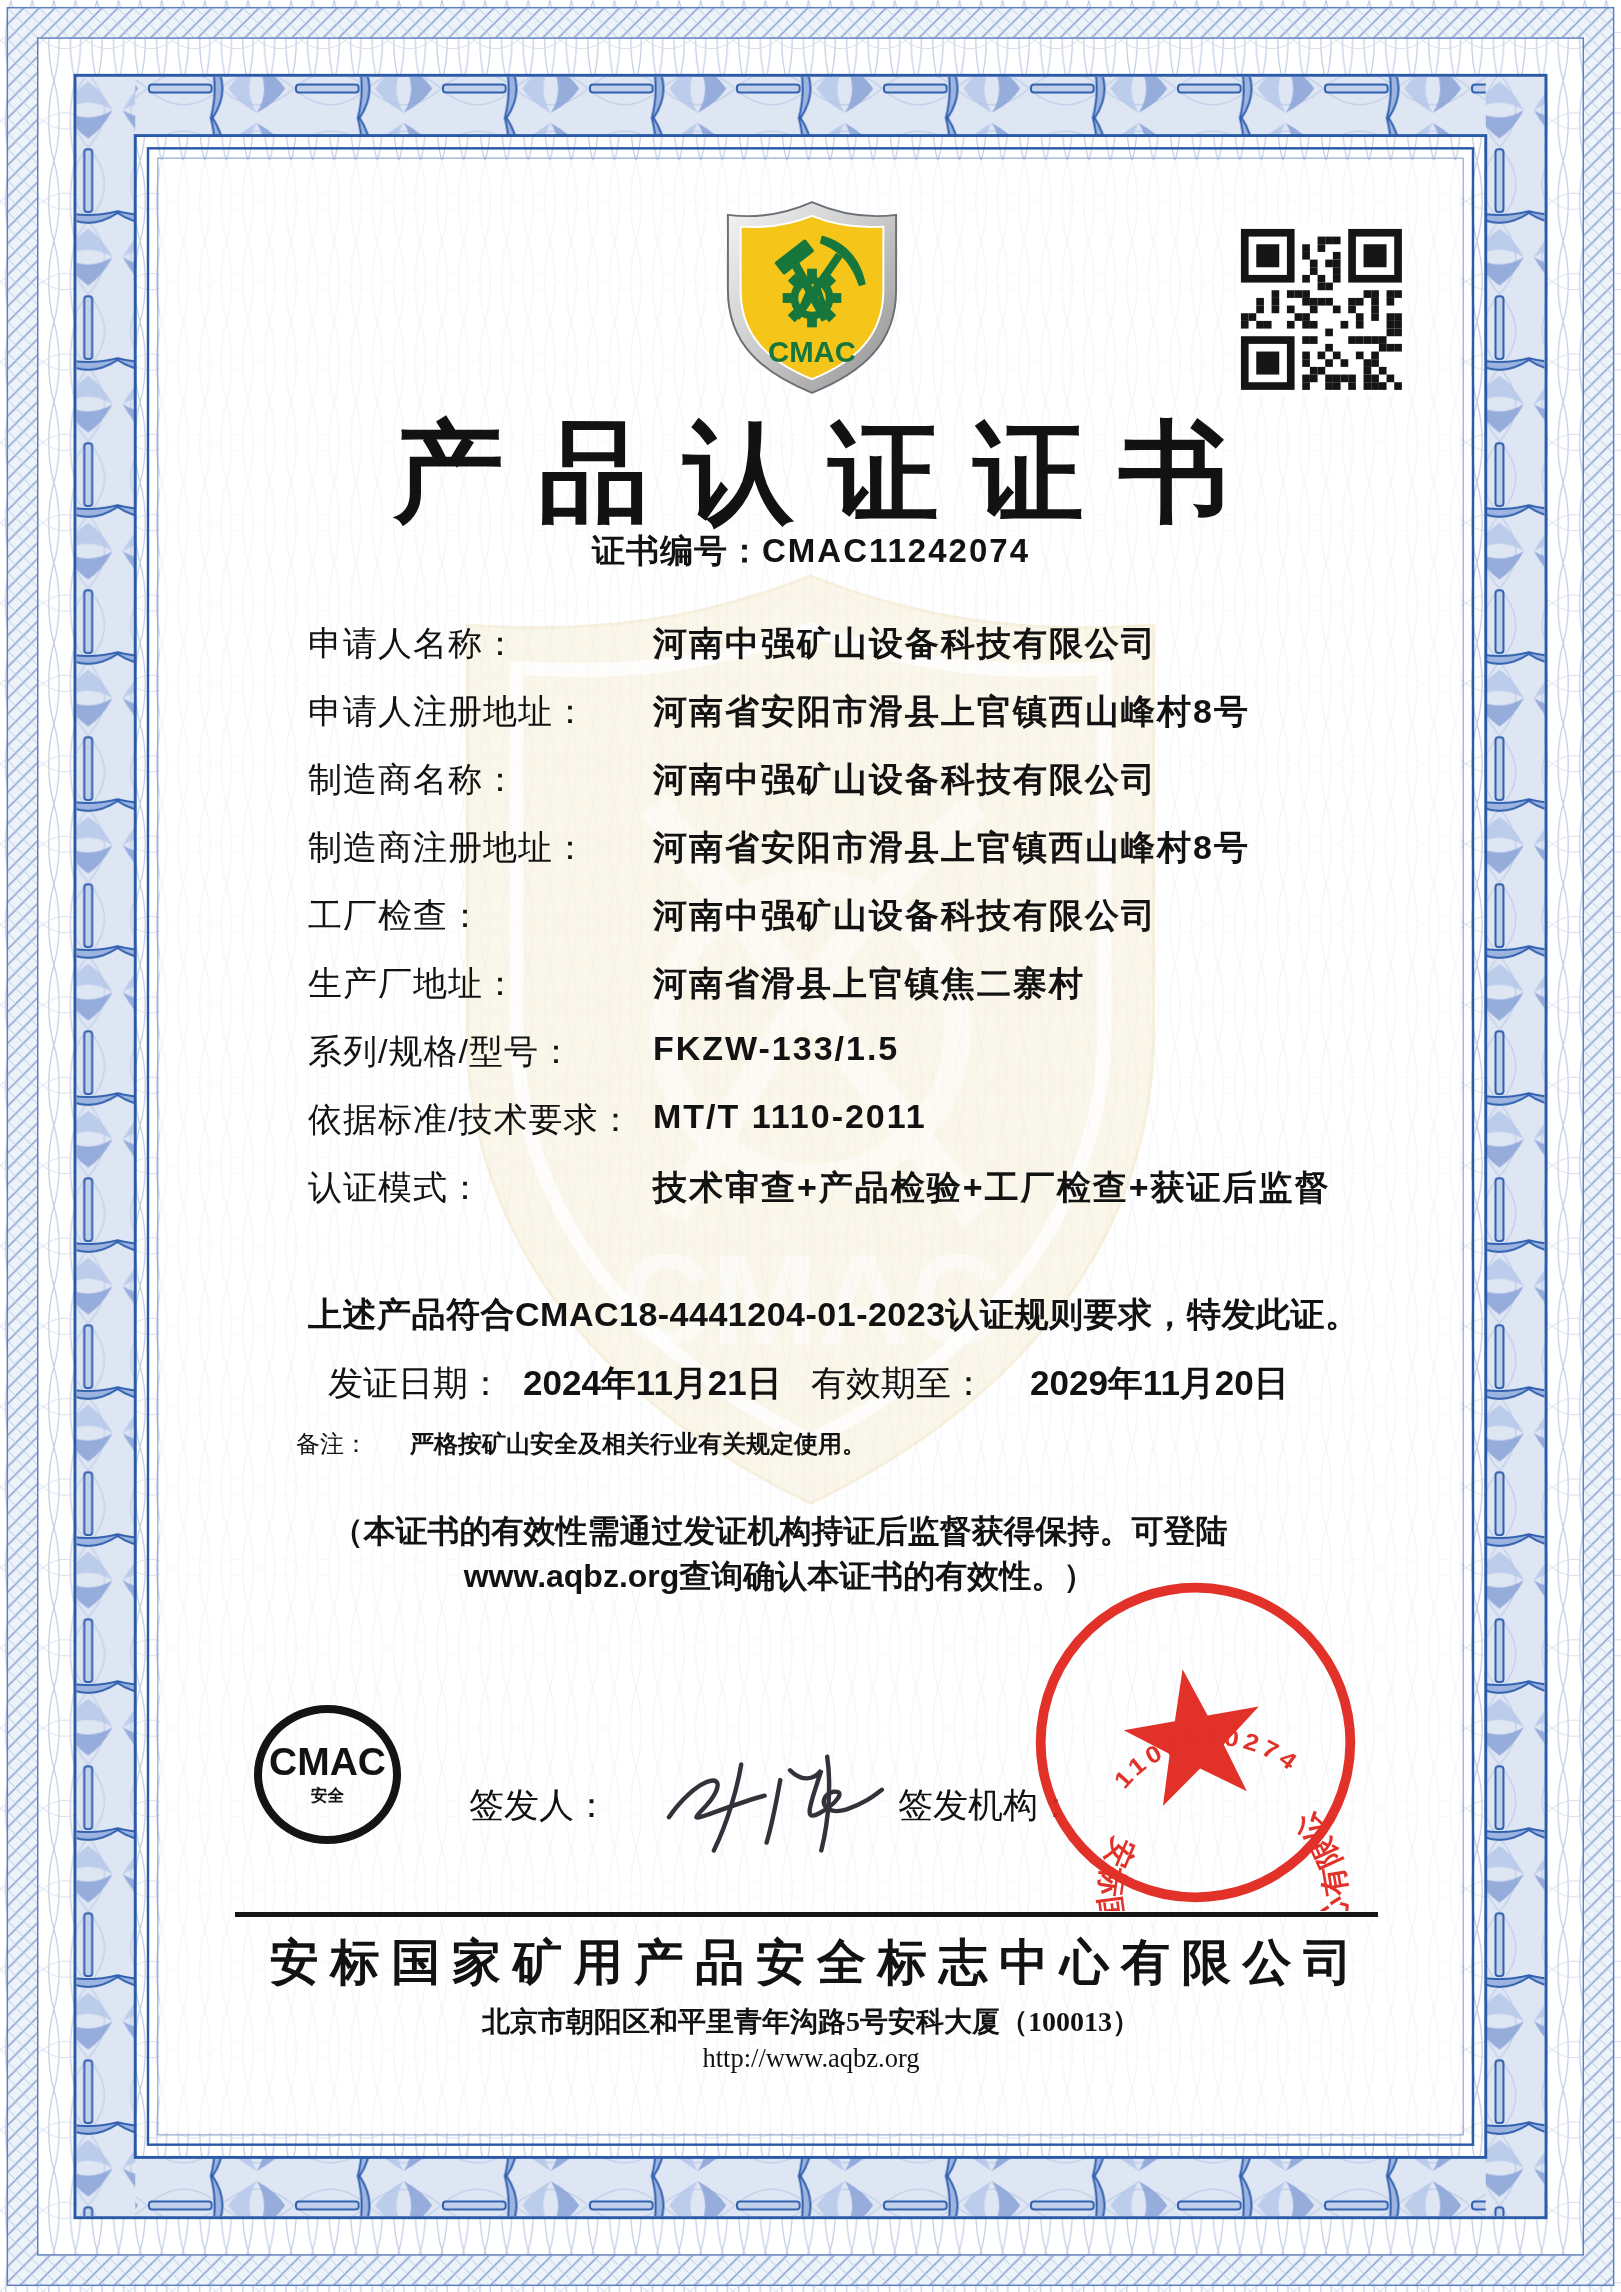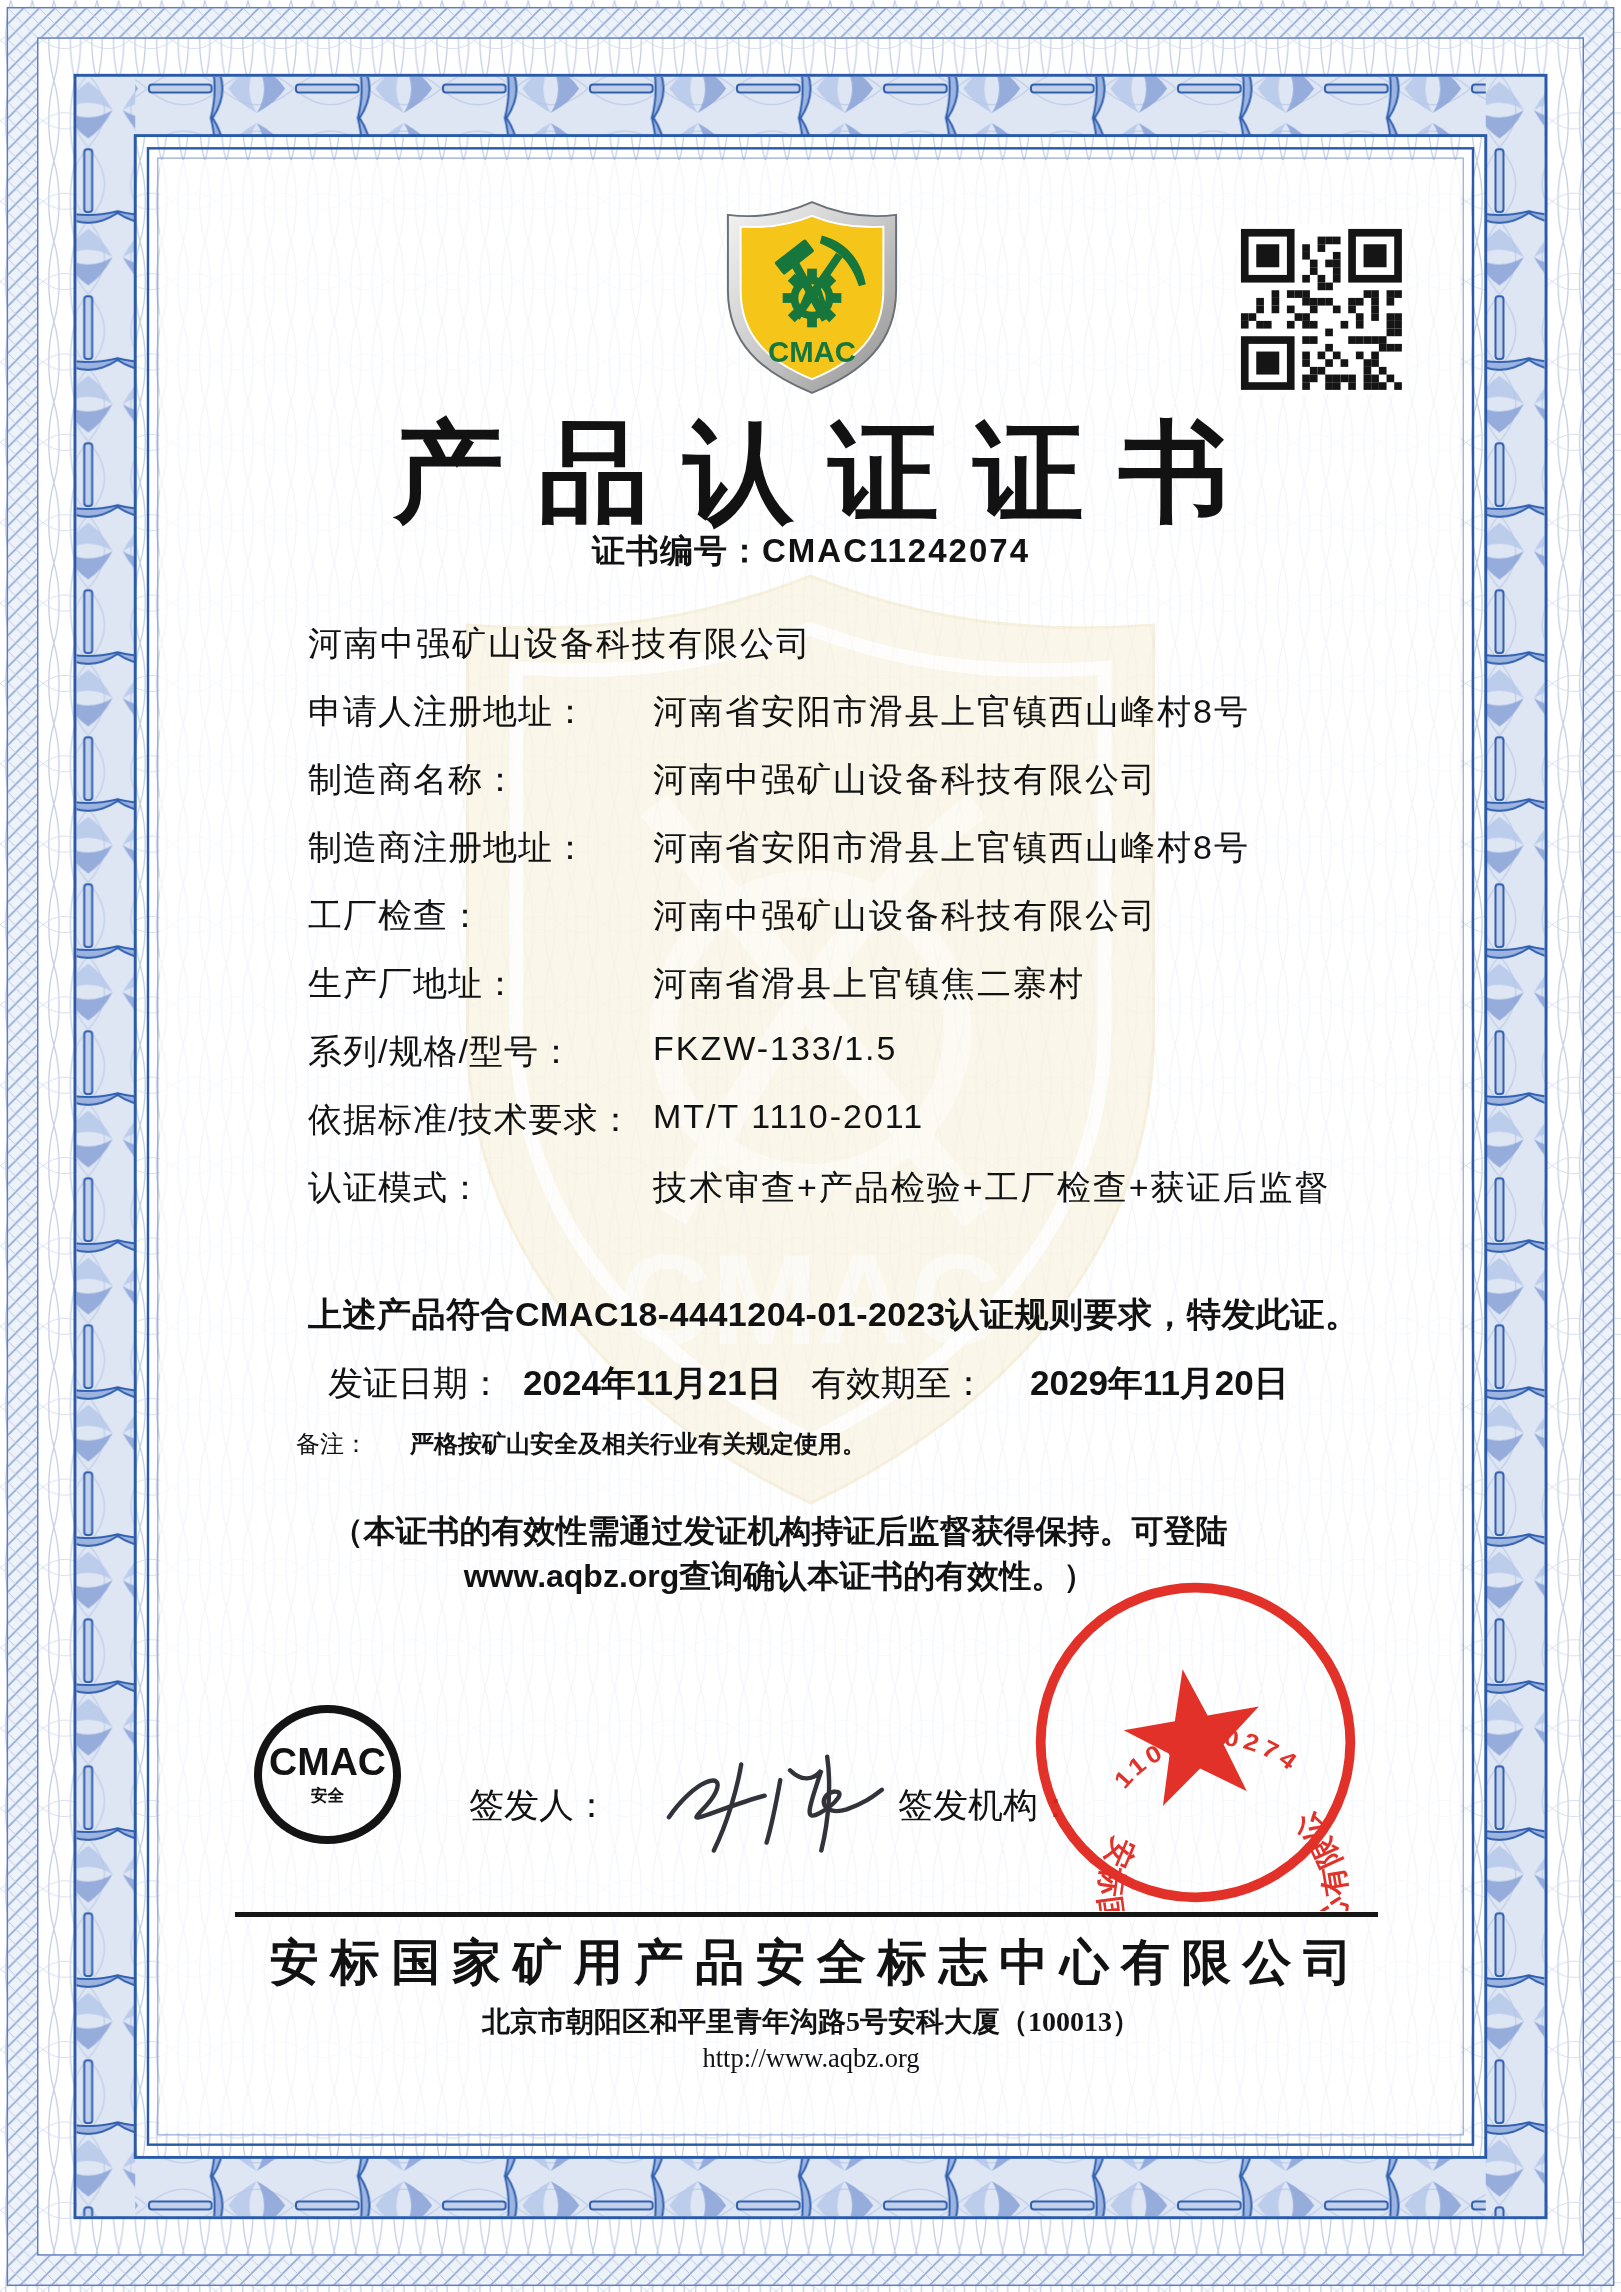--- a/index.html
+++ b/index.html
@@ -13,21 +13,21 @@
   svg.stamp{position:absolute;left:1027px;top:1574px;opacity:.94;}
   .title{position:absolute;left:157px;top:410px;width:1308px;text-align:center;
          font-family:"Liberation Serif",serif;font-weight:900;font-size:110px;
          letter-spacing:35px;text-indent:35px;line-height:1.15;}
   .certno{position:absolute;left:157px;top:529px;width:1308px;text-align:center;
           font-size:33px;font-weight:600;letter-spacing:1px;}
   .certno .num{font-weight:700;letter-spacing:2px;}
   .fields{position:absolute;left:308px;top:621px;width:1166px;}
   .frow{display:flex;align-items:flex-start;height:68px;font-size:34px;}
   .flabel{width:345px;flex:none;font-weight:500;letter-spacing:1px;}
-  .fvalue{font-weight:400;letter-spacing:2px;}
+  .fvalue{font-weight:700;letter-spacing:2px;}
   .statement{position:absolute;left:308px;top:1292px;font-size:34px;font-weight:700;letter-spacing:0.5px;}
   .daterow{position:absolute;left:308px;top:1360px;font-size:35px;display:flex;}
   .daterow .l1{width:215px;font-weight:500;text-align:center;}
   .daterow .v1{width:288px;font-weight:700;}
   .daterow .l2{width:219px;font-weight:500;}
   .daterow .v2{font-weight:700;}
   .remarkrow{position:absolute;left:296px;top:1428px;font-size:24px;display:flex;}
   .remarkrow .rl{width:114px;font-weight:500;}
   .remarkrow .rv{font-weight:700;}
   .note{position:absolute;left:157px;top:1509px;width:1245px;text-align:center;
@@ -270,20 +270,21 @@
   </svg>
 
   <div class="title">产品认证证书</div>
 
   <div class="certno">
     <span>证书编号：</span><span class="num">CMAC11242074</span>
   </div>
 
   <div class="fields">
     <div class="frow">
+      <span class="flabel">申请人名称：</span>
       <span class="fvalue">河南中强矿山设备科技有限公司</span>
     </div>
     <div class="frow">
       <span class="flabel">申请人注册地址：</span>
       <span class="fvalue">河南省安阳市滑县上官镇西山峰村8号</span>
     </div>
     <div class="frow">
       <span class="flabel">制造商名称：</span>
       <span class="fvalue">河南中强矿山设备科技有限公司</span>
     </div>

